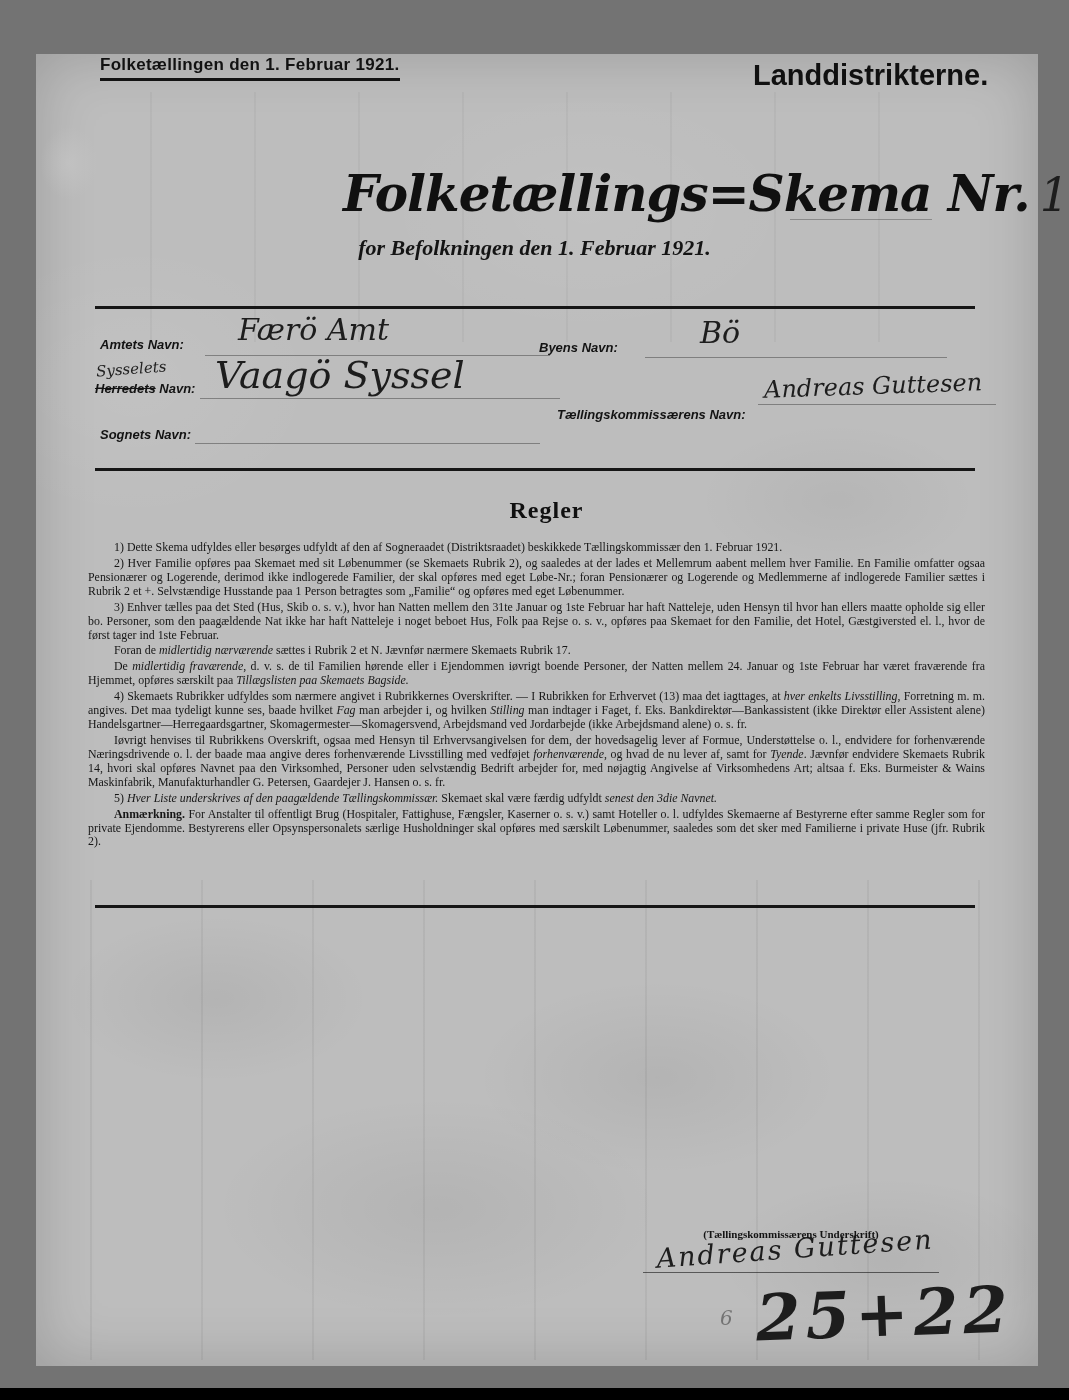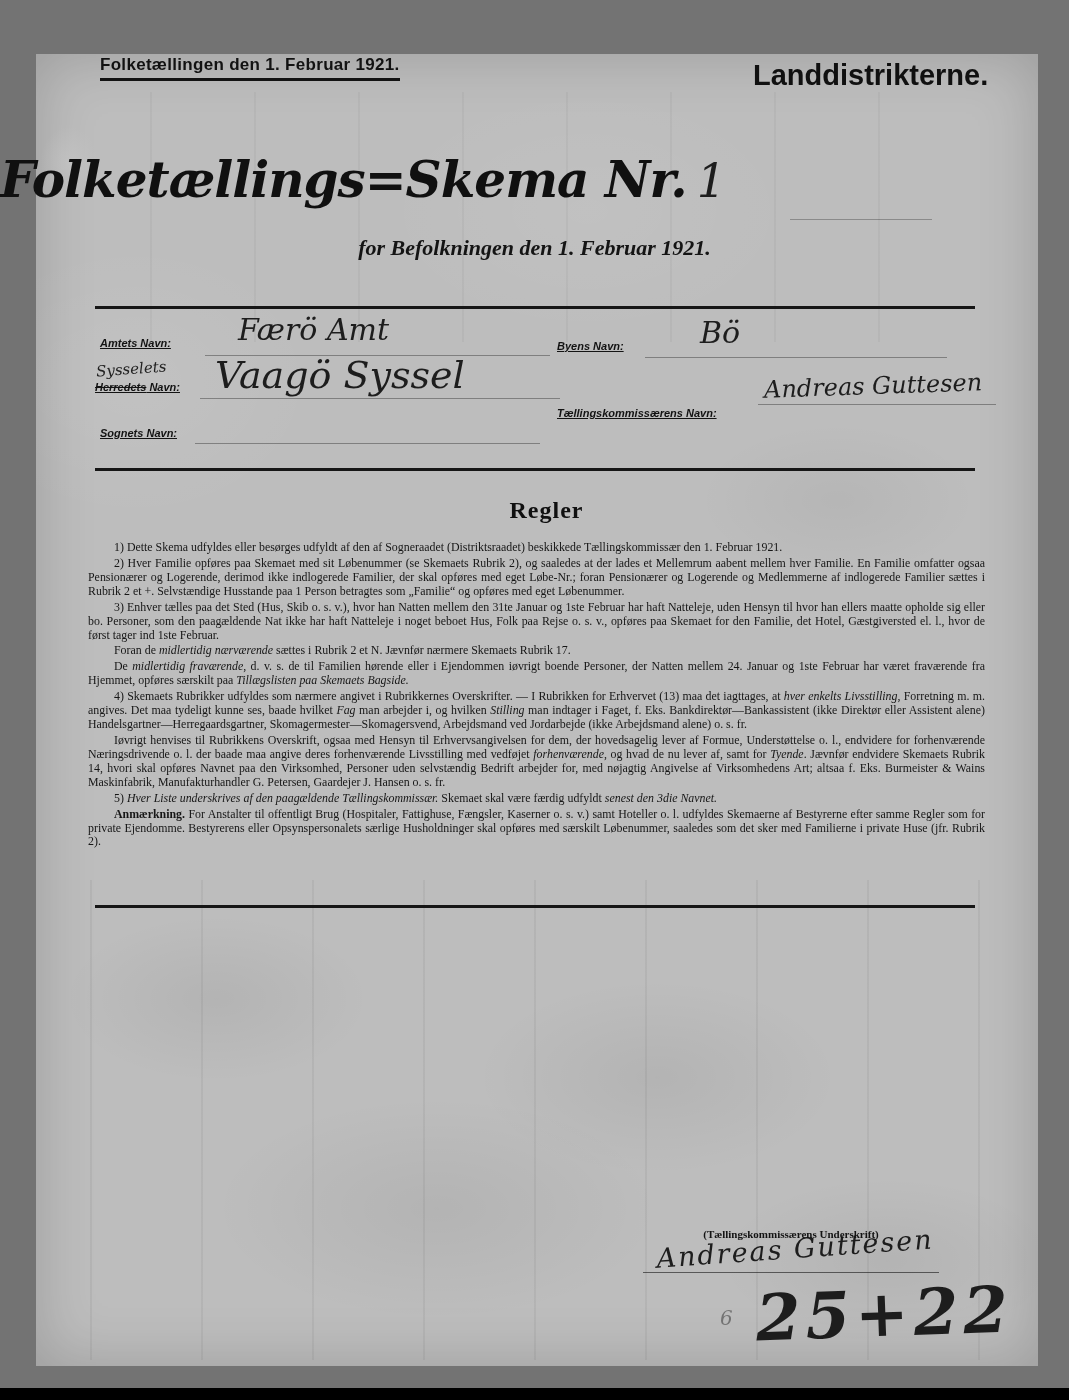--- a/index.html
+++ b/index.html
@@ -46,36 +46,36 @@
   .hdr-left{
     position:absolute;left:100px;top:55px;
     font-family:"Liberation Sans",sans-serif;font-weight:bold;font-size:17px;
     color:#121212;border-bottom:3px solid #121212;padding-bottom:3px;letter-spacing:.3px;
   }
   .hdr-right{
     position:absolute;left:753px;top:59px;
     font-family:"Liberation Sans",sans-serif;font-weight:bold;font-size:29px;color:#101010;
   }
   .title-row{
-    position:absolute;left:0;top:150px;width:1069px;text-align:left;
+    position:absolute;left:0;top:164px;width:1069px;text-align:right;
     font-family:"DejaVu Serif",serif;font-weight:bold;font-style:italic;
     font-size:50px;color:#101010;letter-spacing:-1px;white-space:nowrap;
   }
   .title-num{
     font-family:"DejaVu Serif",serif;font-weight:400;font-size:46px;
     padding-left:10px;letter-spacing:0;
   }
   .subtitle{
     position:absolute;left:0;top:235px;width:1069px;text-align:center;
     font-family:Liberation Serif, serif;font-weight:bold;font-style:italic;
     font-size:22px;color:#141414;
   }
   .field-label{
     position:absolute;font-family:"Liberation Sans",sans-serif;
-    font-weight:bold;font-style:italic;font-size:11px;color:#131313;white-space:nowrap;text-decoration:underline;
+    font-weight:bold;font-style:italic;font-size:13px;color:#131313;white-space:nowrap;
   }
   .hand{
     font-family:"DejaVu Serif",serif;font-style:italic;color:#1d1d1d;
     white-space:nowrap;
   }
   .hand-pos{position:absolute;}
   .struck{text-decoration:line-through;}
   .syssel-hand{
     position:absolute;left:96px;top:360px;font-family:"DejaVu Serif",serif;
     font-style:italic;font-size:15px;color:#222;transform:rotate(-4deg);
@@ -135,21 +135,21 @@
   <div class="thinline" style="left:205px;top:355px;width:345px;"></div>
 
   <div class="syssel-hand">Sysselets</div>
   <div class="field-label" style="left:95px;top:381px;"><span class="struck">Herredets</span><span> Navn:</span></div>
   <div class="hand hand-pos" style="left:215px;top:353px;font-size:38px;">Vaagö Syssel</div>
   <div class="thinline" style="left:200px;top:398px;width:360px;"></div>
 
   <div class="field-label" style="left:100px;top:427px;">Sognets Navn:</div>
   <div class="thinline" style="left:195px;top:443px;width:345px;"></div>
 
-  <div class="field-label" style="left:557px;top:340px;">Byens Navn:</div>
+  <div class="field-label" style="left:539px;top:340px;">Byens Navn:</div>
   <div class="hand hand-pos" style="left:700px;top:315px;font-size:30px;">Bö</div>
   <div class="thinline" style="left:645px;top:357px;width:302px;"></div>
 
   <div class="field-label" style="left:557px;top:407px;">Tællingskommissærens Navn:</div>
   <div class="hand hand-pos" style="left:764px;top:372px;font-size:24px;transform:rotate(-2deg);">Andreas Guttesen</div>
   <div class="thinline" style="left:758px;top:404px;width:238px;"></div>
 
   <div class="hrule" style="left:95px;top:468px;width:880px;"></div>
 
   <div class="regler-h">Regler</div>

